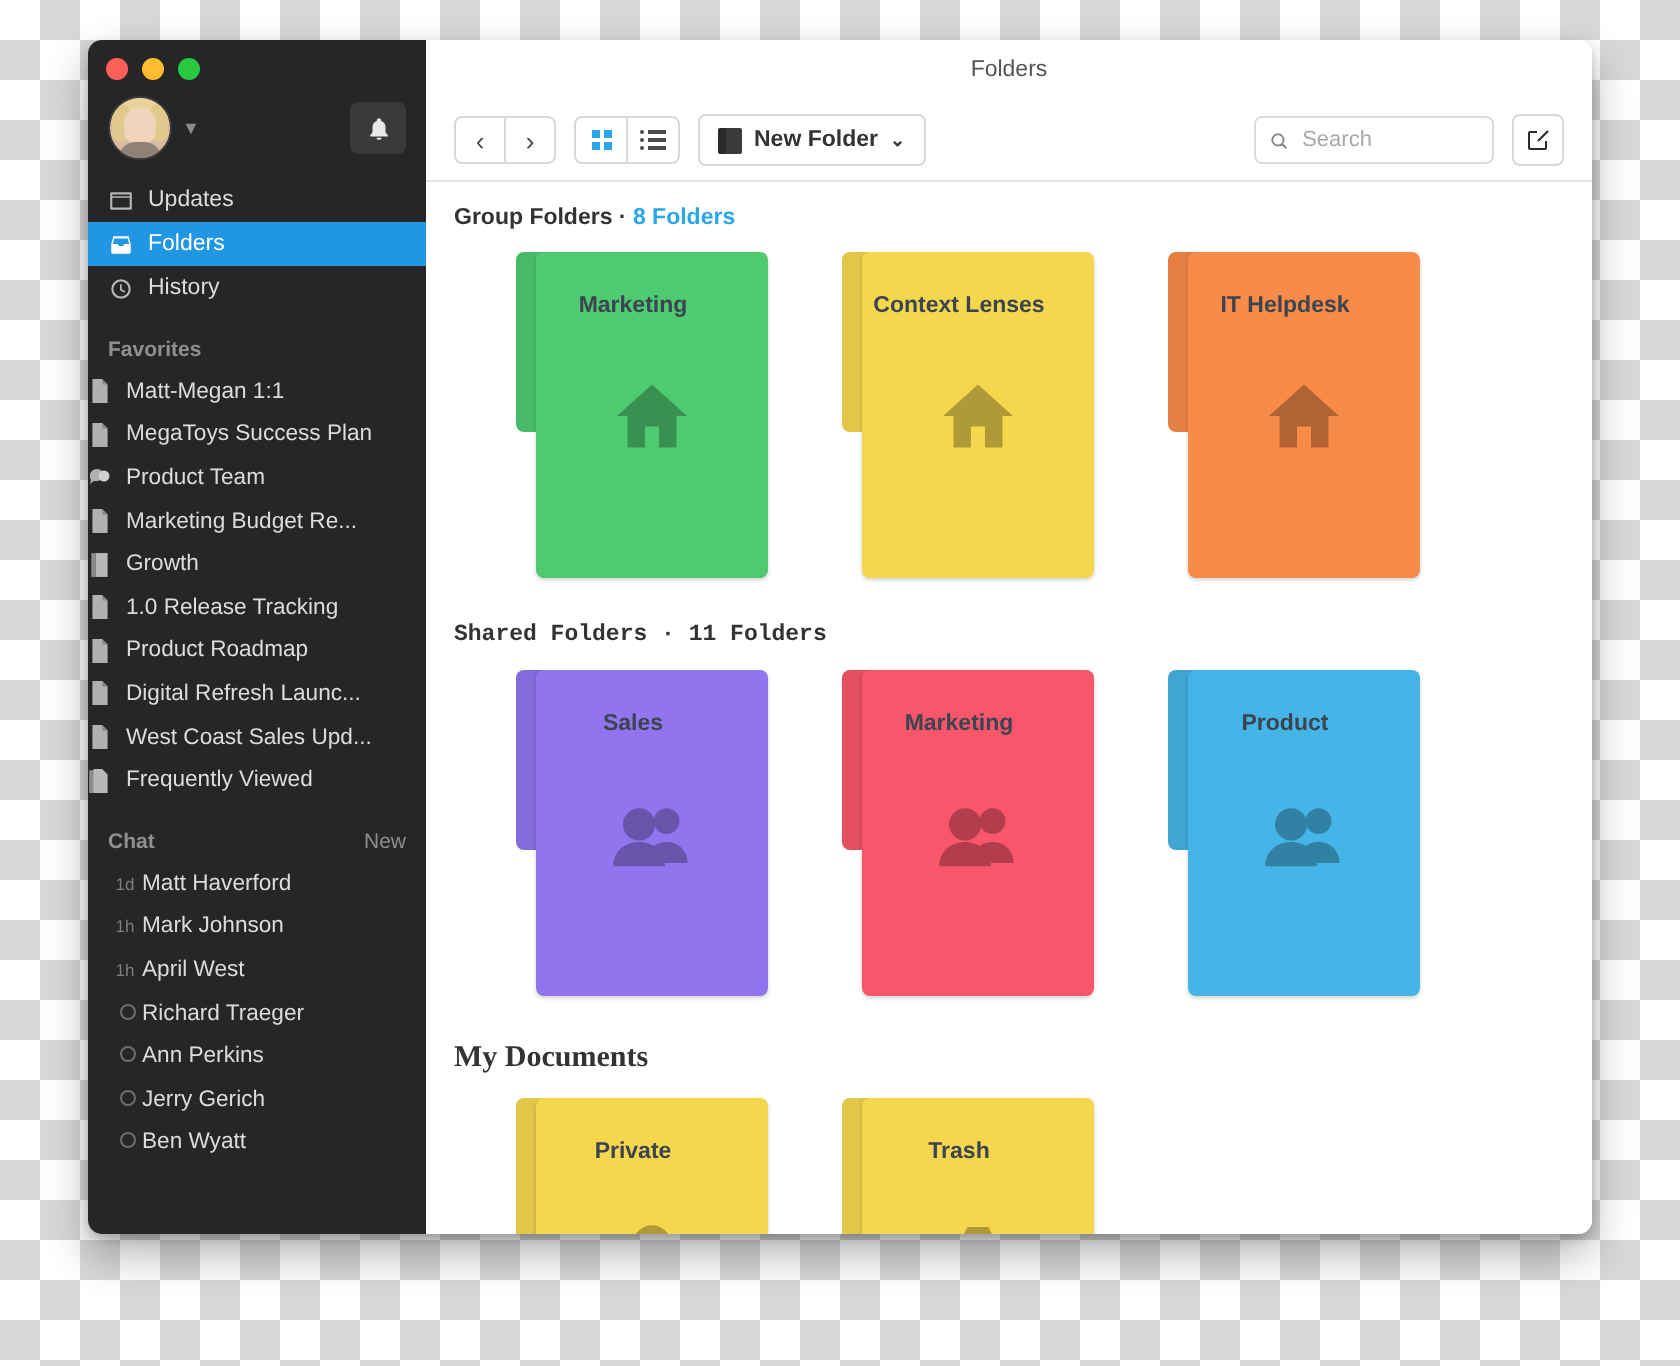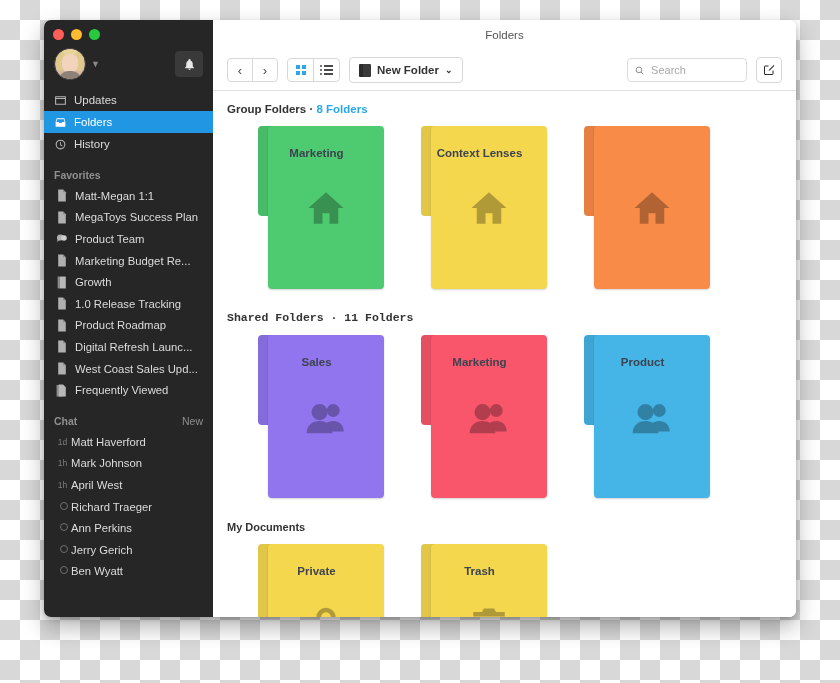--- a/index.html
+++ b/index.html
@@ -46,21 +46,21 @@
   .navitem{height:22px;display:flex;align-items:center;padding:0 10px;color:#dcdcdc;font-size:11.5px;gap:7px;}
   .navitem.active{background:#2196e3;color:#fff;}
   .navitem svg{width:13px;height:13px;flex:0 0 13px;}
   .navitem .ico{fill:#b5b5b5;}
   .navitem.active .ico{fill:#ffffff;}
 
   .sechead{color:#8f8f8f;font-size:10.5px;font-weight:bold;padding:0 10px;margin-top:14px;margin-bottom:4px;
            display:flex;align-items:center;}
   .sechead .newlbl{margin-left:auto;font-weight:normal;color:#8f8f8f;font-size:10.5px;}
 
-  .favitem{height:21.6px;display:flex;align-items:center;padding:0 12px;color:#dcdcdc;font-size:11.3px;gap:7px;}
+  .favitem{height:21.6px;display:flex;align-items:center;padding:0 0;color:#dcdcdc;font-size:11.3px;gap:7px;}
   .favitem svg{width:12px;height:13px;flex:0 0 12px;}
 
   .chatitem{height:21.6px;display:flex;align-items:center;padding:0 10px;color:#dcdcdc;font-size:11.3px;}
   .chatitem .meta{width:17px;flex:0 0 17px;color:#7e7e7e;font-size:8.5px;text-align:center;}
   .chatitem .dot{width:6px;height:6px;border-radius:50%;border:1px solid #6e6e6e;display:inline-block;margin-left:3px;}
 
   
   .main{flex:1;background:#fff;position:relative;display:flex;flex-direction:column;}
   .titlebar{height:30px;display:flex;align-items:center;justify-content:center;
             color:#555;font-size:11.5px;background:#fff;}
@@ -103,21 +103,21 @@
                filter:brightness(0.92);}
   .folder .body{position:absolute;left:10px;top:0;width:116px;height:163px;border-radius:4px;
                 box-shadow:0 1px 2px rgba(0,0,0,0.18);}
   .folder .nm{position:absolute;left:10px;top:0;width:97px;text-align:center;padding-top:21px;
               font-size:11.5px;font-weight:bold;color:#3c4450;}
   .folder .gl{position:absolute;left:10px;top:0;width:116px;height:163px;
               display:flex;align-items:center;justify-content:center;}
   .folder .gl svg{width:42px;height:42px;opacity:0.28;fill:#000;}
 
   .secttitle2{font-size:11.5px;font-weight:bold;color:#333;padding:22px 0 0 14px;font-family:Liberation Mono, monospace;}
-  .secttitle3{font-size:11px;font-weight:bold;color:#333;padding:23px 0 0 14px;}
+  .secttitle3{font-size:15px;font-weight:bold;color:#333;padding:23px 0 0 14px;font-family:Liberation Serif, serif;}
 </style>
 </head>
 <body>
 
 <div class="window">
 
   <div class="sidebar">
     <div class="traffic">
       <span class="light l-red"></span>
       <span class="light l-yellow"></span>
@@ -360,20 +360,21 @@
           <div class="nm">Context Lenses</div>
         </div>
         <div class="folder">
           <div class="tab" style="background: rgb(249, 139, 72);"></div>
           <div class="body" style="background: rgb(249, 139, 72);"></div>
           <div class="gl">
               <svg viewBox="0 0 24 24">
                 <path d="M12 3l10 9h-3v9h-5v-6h-4v6H5v-9H2z"></path>
               </svg>
             </div>
+          <div class="nm">IT Helpdesk</div>
         </div>
       </div>
 
       <div class="secttitle2">
         <span>Shared Folders</span><span> · </span><span class="cnt">11 Folders</span>
       </div>
       <div class="grid">
         <div class="folder">
           <div class="tab" style="background: rgb(145, 117, 239);"></div>
           <div class="body" style="background: rgb(145, 117, 239);"></div>

